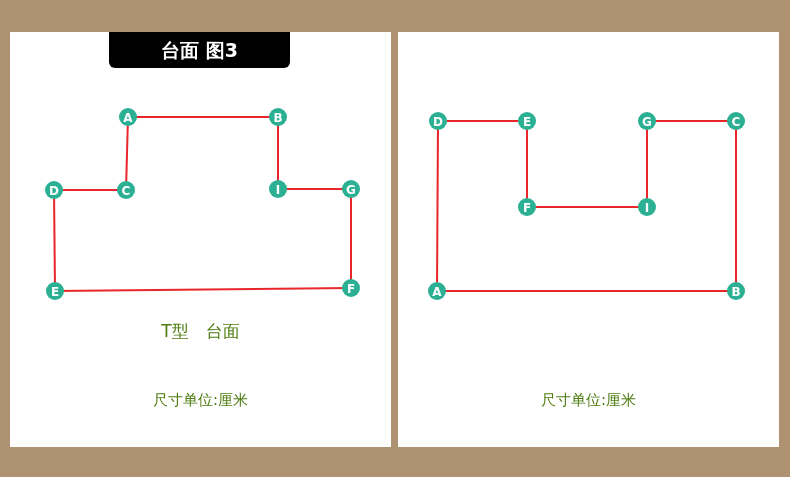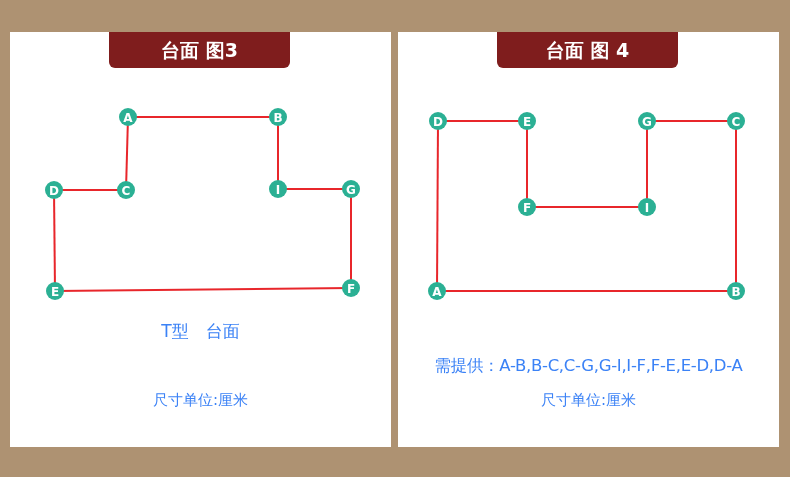--- a/index.html
+++ b/index.html
@@ -5,27 +5,27 @@
   html, body { margin:0; padding:0; }
   body {
     width:790px; height:477px; background:#ae9272; position:relative; overflow:hidden;
     font-family:"DejaVu Sans", "Liberation Sans", sans-serif;
   }
   .panel { position:absolute; top:32px; height:415px; background:#ffffff; }
   .panel.left { left:10px; width:381px; }
   .panel.right { left:398px; width:381px; }
   .banner {
     position:absolute; top:0; height:36px; width:181px;
-    background:#7f1d1d; border-radius:0 0 6px 6px; color:#fff;
+    background:#000000; border-radius:0 0 6px 6px; color:#fff;
     font-size:19px; line-height:36px; text-align:center; font-weight:bold;
   }
   .panel.left .banner { left:99px; }
   .panel.right .banner { left:99px; }
   svg.diagram { position:absolute; left:0; top:0; }
-  .caption { position:absolute; left:0; width:100%; text-align:center; color:#3b82f6; }
+  .caption { position:absolute; left:0; width:100%; text-align:center; color:#4d7c0f; }
   .cap1 { top:288px; font-size:17px; }
   .cap2 { top:323px; font-size:16.5px; white-space:nowrap; letter-spacing:-0.3px; }
   .cap3 { top:359px; font-size:15px; }
 </style>
 </head>
 <body>
 
 <div class="panel left">
   <div class="banner">台面 图3</div>
   <svg class="diagram" width="381" height="290">
@@ -68,21 +68,20 @@
       <g>
         <circle cx="341" cy="256" r="9" fill="#2bb094"></circle>
         <text x="341" y="260.5" text-anchor="middle" fill="#ffffff" font-size="12" font-weight="bold" font-family="&quot;DejaVu Sans&quot;, sans-serif">F</text>
       </g>
     </svg>
   <div class="caption cap1">T型　台面</div>
   <div class="caption cap3">尺寸单位:厘米</div>
 </div>
 
 <div class="panel right">
-  <div class="banner">台面 图 4</div>
   <svg class="diagram" width="381" height="290">
       <line x1="39" y1="259" x2="338" y2="259" stroke="#e8262b" stroke-width="2"></line>
       <line x1="338" y1="259" x2="338" y2="89" stroke="#e8262b" stroke-width="2"></line>
       <line x1="338" y1="89" x2="249" y2="89" stroke="#e8262b" stroke-width="2"></line>
       <line x1="249" y1="89" x2="249" y2="175" stroke="#e8262b" stroke-width="2"></line>
       <line x1="249" y1="175" x2="129" y2="175" stroke="#e8262b" stroke-width="2"></line>
       <line x1="129" y1="175" x2="129" y2="89" stroke="#e8262b" stroke-width="2"></line>
       <line x1="129" y1="89" x2="40" y2="89" stroke="#e8262b" stroke-width="2"></line>
       <line x1="40" y1="89" x2="39" y2="259" stroke="#e8262b" stroke-width="2"></line>
       <g>
@@ -111,15 +110,14 @@
       </g>
       <g>
         <circle cx="39" cy="259" r="9" fill="#2bb094"></circle>
         <text x="39" y="263.5" text-anchor="middle" fill="#ffffff" font-size="12" font-weight="bold" font-family="&quot;DejaVu Sans&quot;, sans-serif">A</text>
       </g>
       <g>
         <circle cx="338" cy="259" r="9" fill="#2bb094"></circle>
         <text x="338" y="263.5" text-anchor="middle" fill="#ffffff" font-size="12" font-weight="bold" font-family="&quot;DejaVu Sans&quot;, sans-serif">B</text>
       </g>
     </svg>
-  <div class="caption cap2">需提供：A-B,B-C,C-G,G-I,I-F,F-E,E-D,D-A</div>
   <div class="caption cap3">尺寸单位:厘米</div>
 </div>
 
 </body></html>

